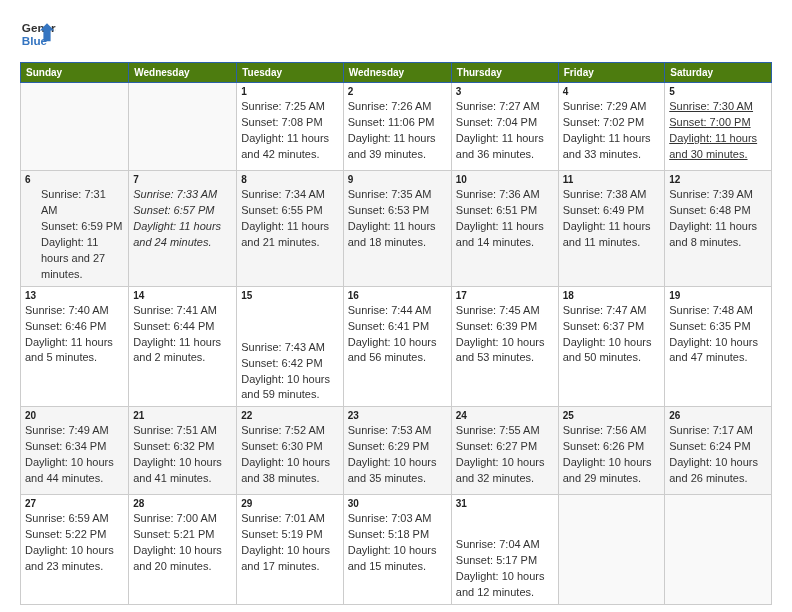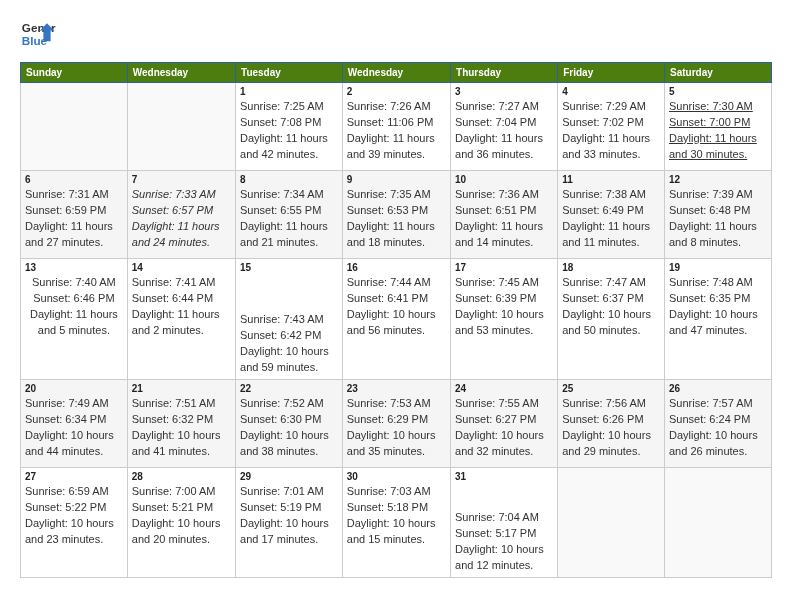--- a/index.html
+++ b/index.html
@@ -147,21 +147,21 @@
           <td>
             <span class="day-num">5</span>
             <div class="day-info" style="white-space: pre-line; text-decoration: underline;">Sunrise: 7:30 AM
 Sunset: 7:00 PM
 Daylight: 11 hours and 30 minutes.</div>
           </td>
         </tr>
         <tr>
           <td>
             <span class="day-num">6</span>
-            <div class="day-info" style="white-space: pre-line;">Sunrise: 7:31 AM
+            <div class="day-info" style="white-space: pre-line; margin-left: 16px;">Sunrise: 7:31 AM
 Sunset: 6:59 PM
 Daylight: 11 hours and 27 minutes.</div>
           </td>
           <td>
             <span class="day-num">7</span>
             <div class="day-info" style="white-space: pre-line; font-style: italic;">Sunrise: 7:33 AM
 Sunset: 6:57 PM
 Daylight: 11 hours and 24 minutes.</div>
           </td>
           <td>
@@ -191,21 +191,21 @@
           <td>
             <span class="day-num">12</span>
             <div class="day-info" style="white-space: pre-line;">Sunrise: 7:39 AM
 Sunset: 6:48 PM
 Daylight: 11 hours and 8 minutes.</div>
           </td>
         </tr>
         <tr>
           <td>
             <span class="day-num">13</span>
-            <div class="day-info" style="white-space: pre-line; text-align: center;">Sunrise: 7:40 AM
+            <div class="day-info" style="white-space: pre-line;">Sunrise: 7:40 AM
 Sunset: 6:46 PM
 Daylight: 11 hours and 5 minutes.</div>
           </td>
           <td>
             <span class="day-num">14</span>
             <div class="day-info" style="white-space: pre-line;">Sunrise: 7:41 AM
 Sunset: 6:44 PM
 Daylight: 11 hours and 2 minutes.</div>
           </td>
           <td>
@@ -271,21 +271,21 @@
 Daylight: 10 hours and 32 minutes.</div>
           </td>
           <td>
             <span class="day-num">25</span>
             <div class="day-info" style="white-space: pre-line;">Sunrise: 7:56 AM
 Sunset: 6:26 PM
 Daylight: 10 hours and 29 minutes.</div>
           </td>
           <td>
             <span class="day-num">26</span>
-            <div class="day-info" style="white-space: pre-line;">Sunrise: 7:57 AM
+            <div class="day-info" style="white-space: pre-line;">Sunrise: 7:17 AM
 Sunset: 6:24 PM
 Daylight: 10 hours and 26 minutes.</div>
           </td>
         </tr>
         <tr>
           <td>
             <span class="day-num">27</span>
             <div class="day-info" style="white-space: pre-line;">Sunrise: 6:59 AM
 Sunset: 5:22 PM
 Daylight: 10 hours and 23 minutes.</div>

